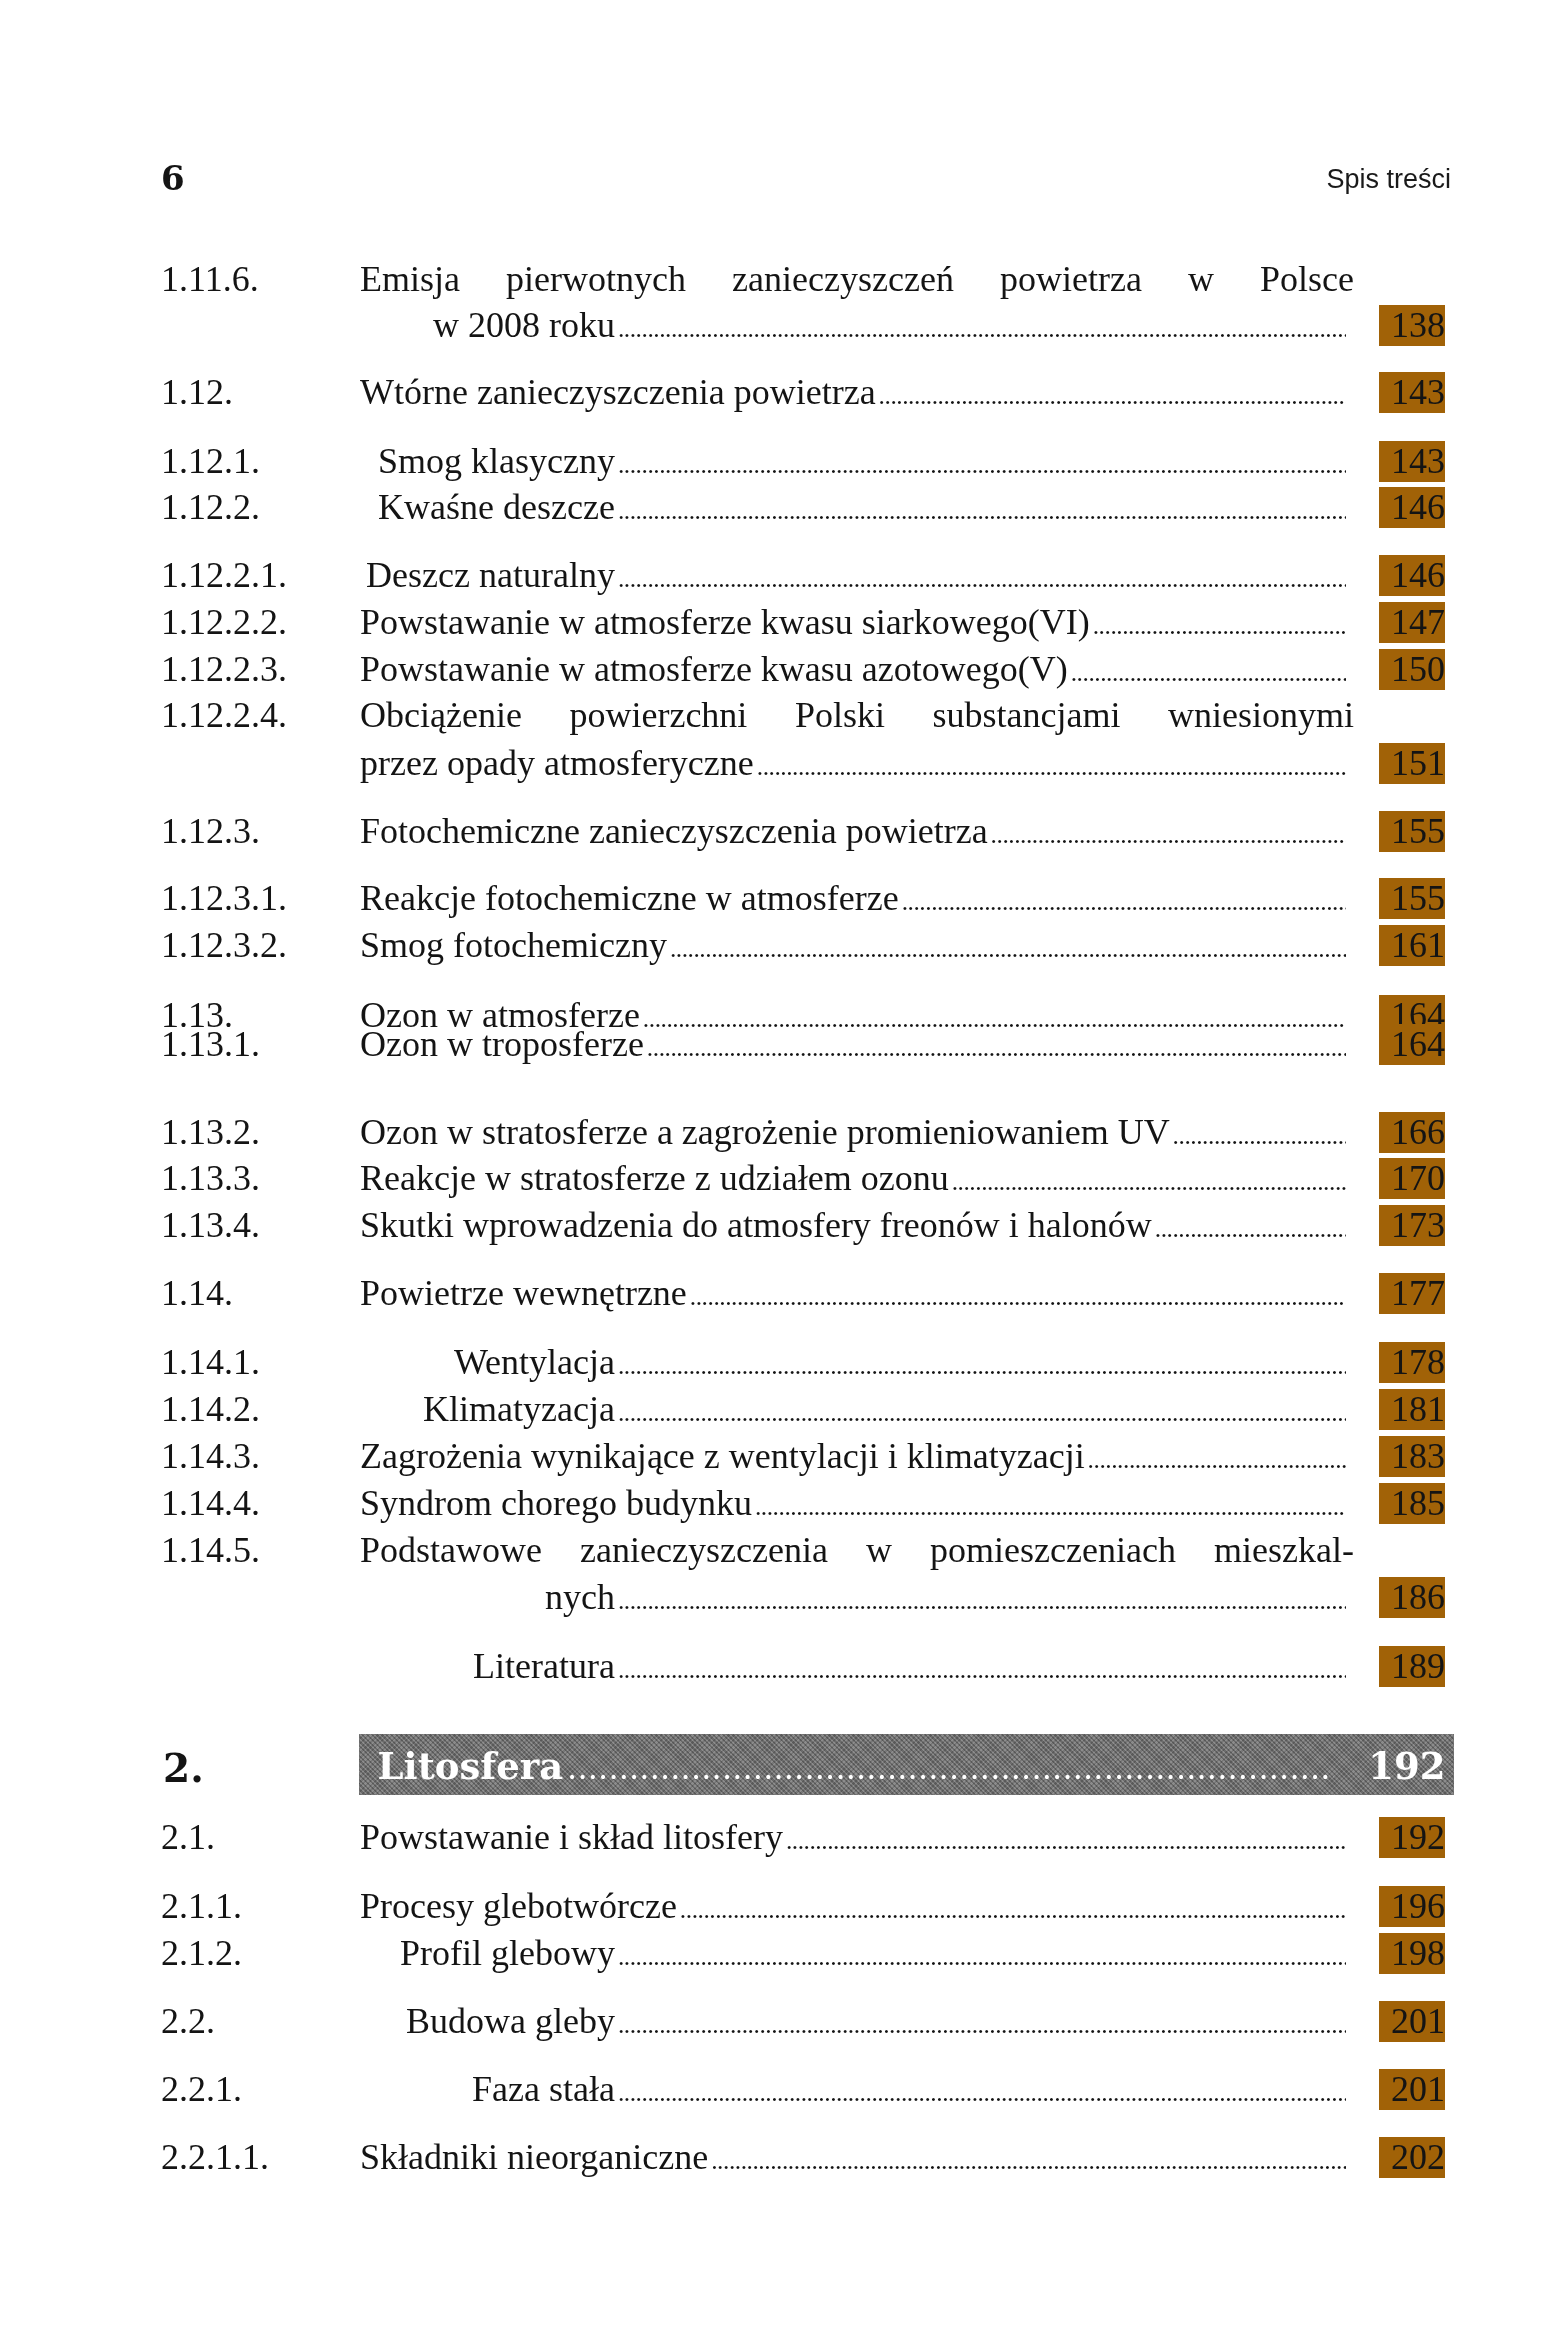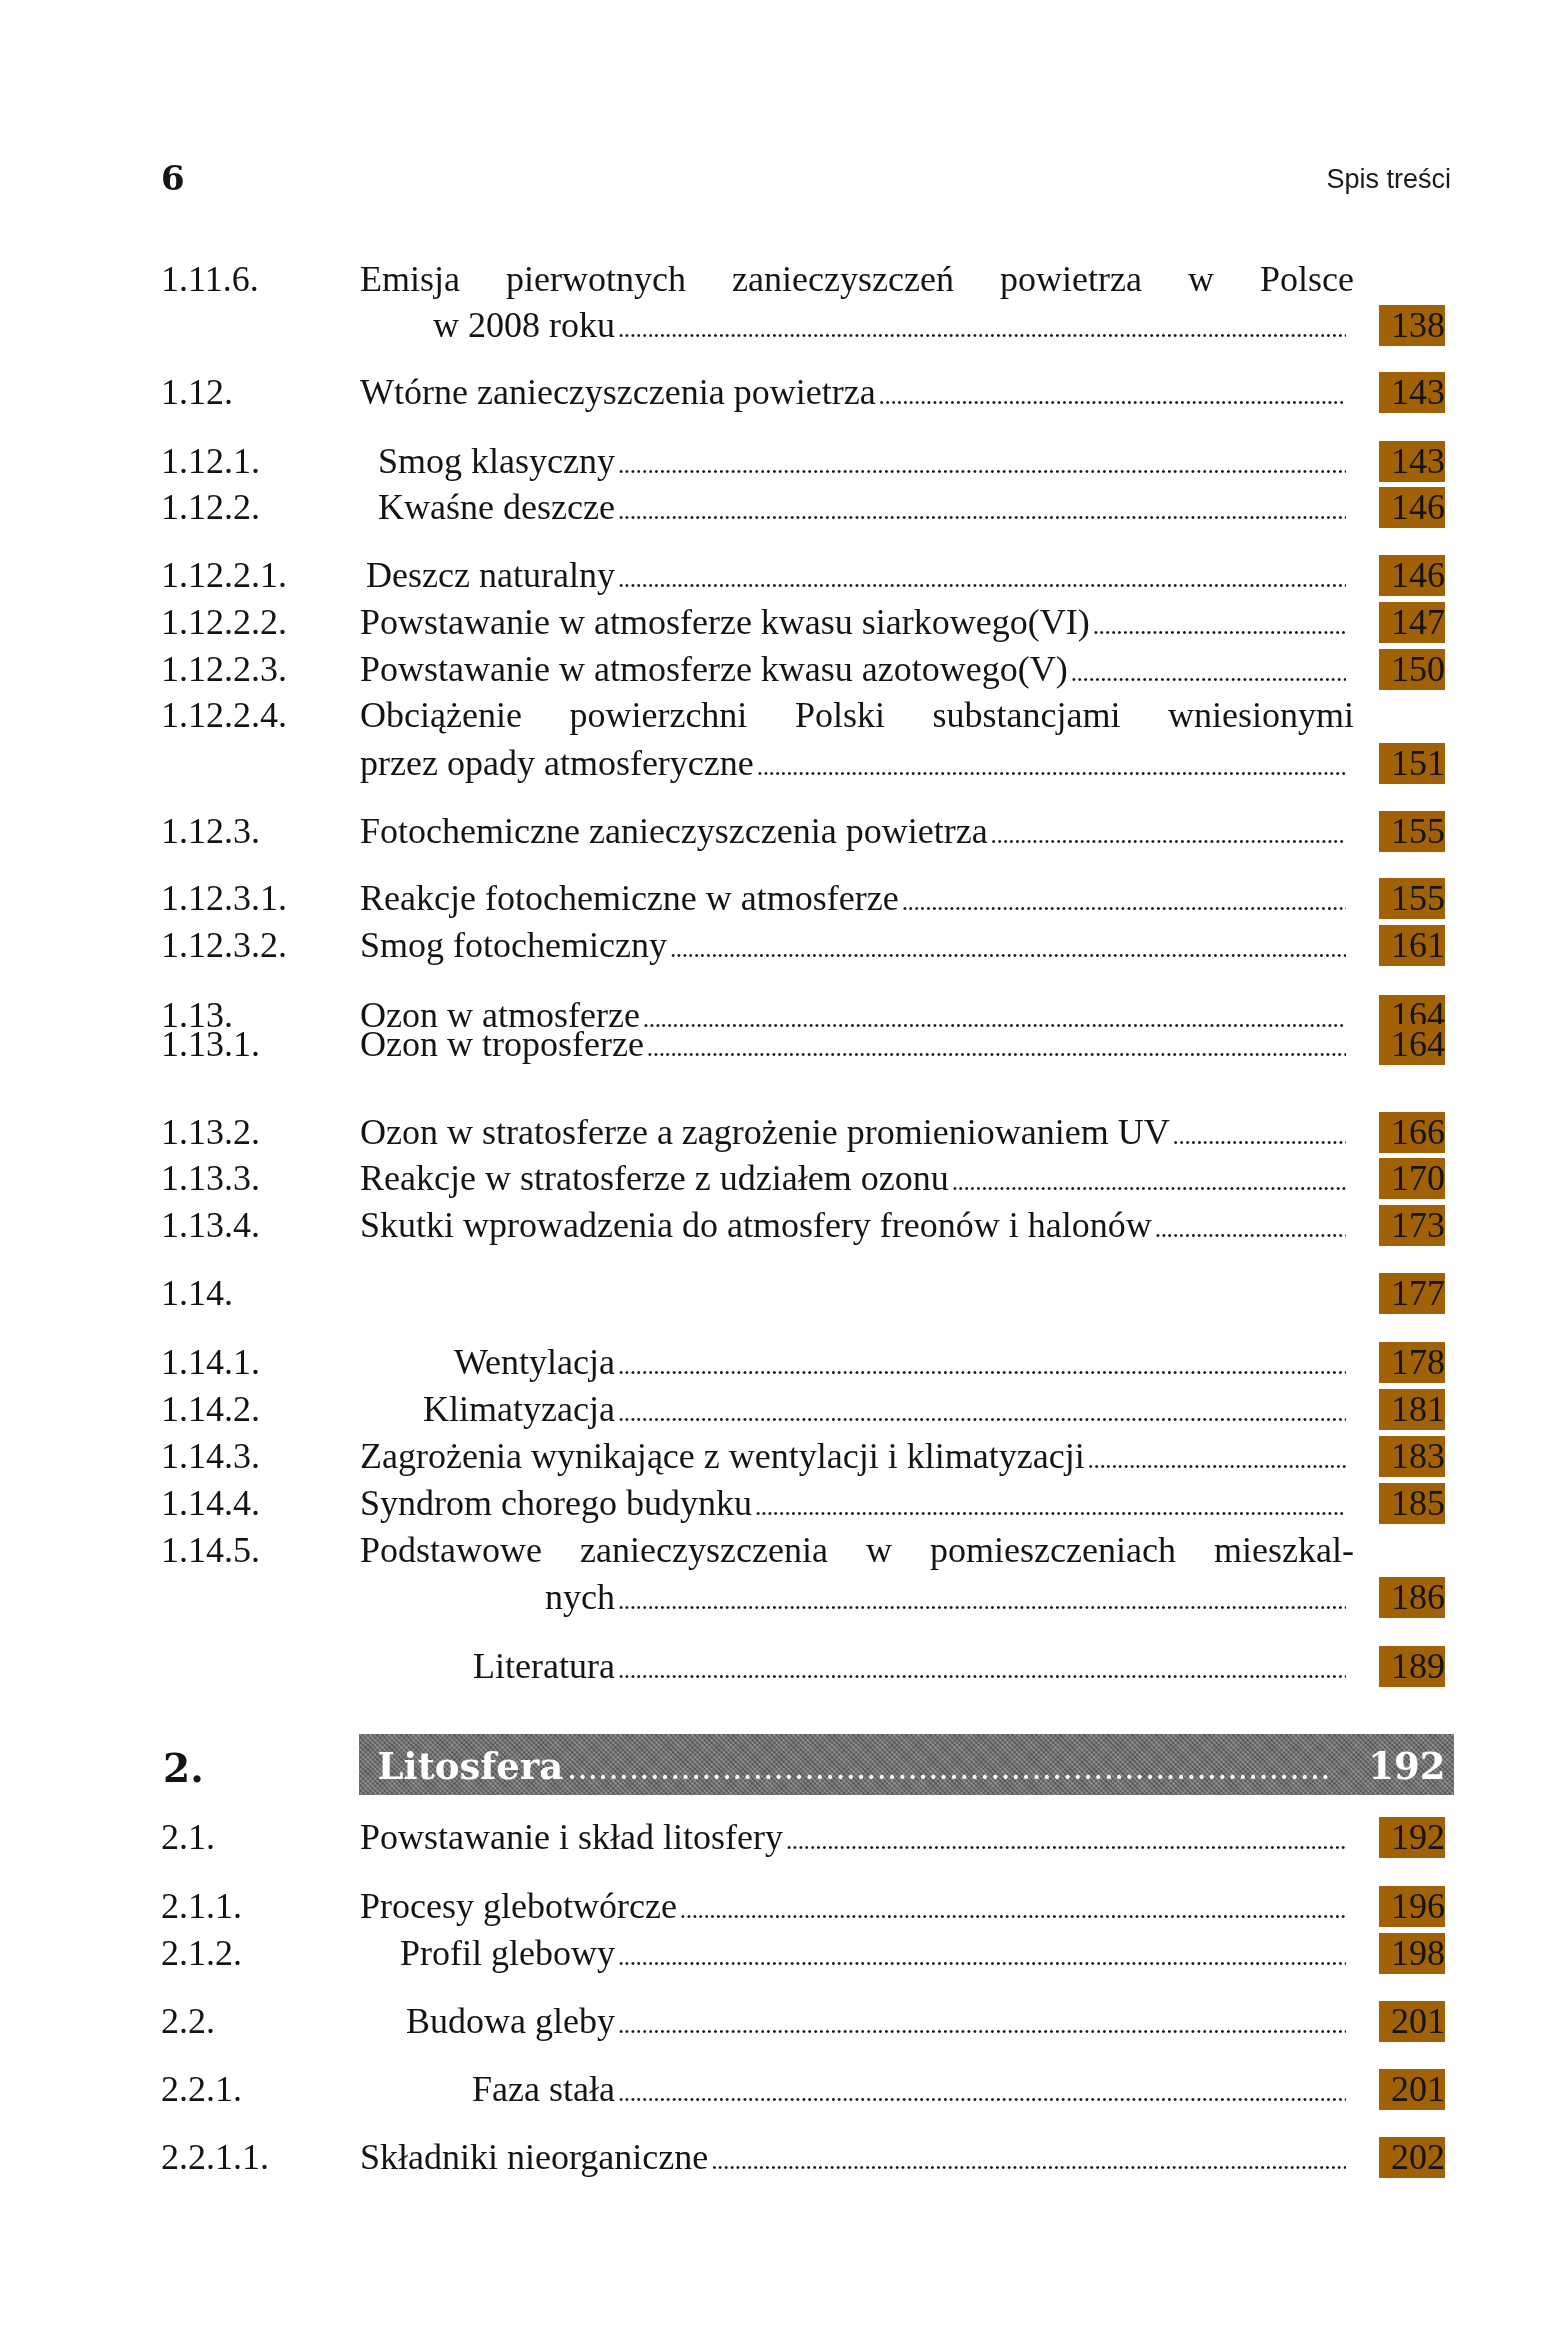--- a/index.html
+++ b/index.html
@@ -158,20 +158,21 @@
   <span class="page">170</span>
 </div>
 <div class="row" style="top:1205px">
   <span class="num">1.13.4.</span>
   <span class="title dotted"><span>Skutki wprowadzenia do atmosfery freonów i halonów</span></span>
   <span class="page">173</span>
 </div>
 
 <div class="row" style="top:1273px">
   <span class="num">1.14.</span>
+  <span class="title dotted"><span>Powietrze wewnętrzne</span></span>
   <span class="page">177</span>
 </div>
 
 <div class="row" style="top:1342px">
   <span class="num">1.14.1.</span>
   <span class="title dotted"><span>Wentylacja</span></span>
   <span class="page">178</span>
 </div>
 <div class="row" style="top:1389px">
   <span class="num">1.14.2.</span>

